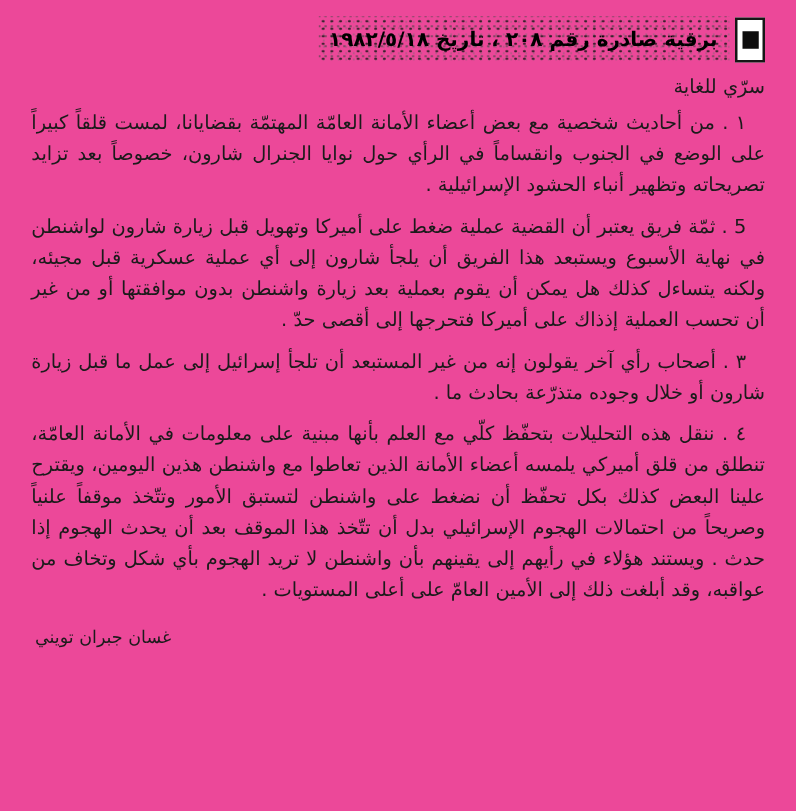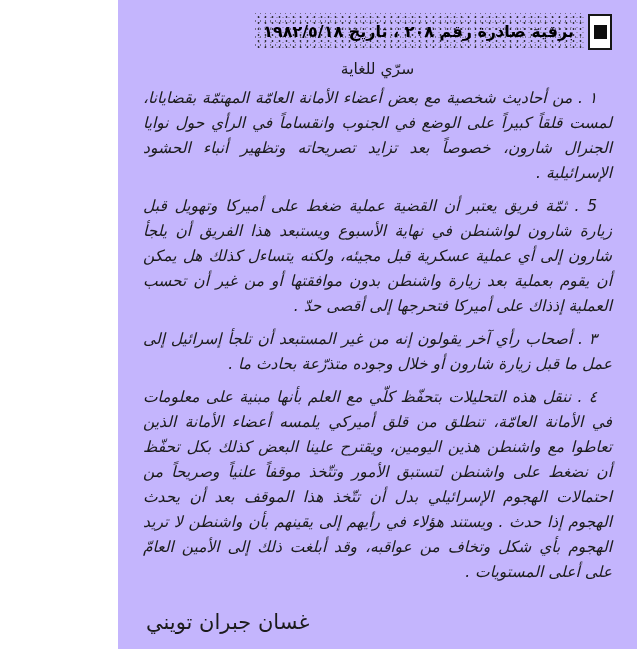--- a/index.html
+++ b/index.html
@@ -8,24 +8,24 @@
     background: #ffffff;
   }
   body {
     width: 637px;
     height: 649px;
     overflow: hidden;
   }
   .doc {
     direction: rtl;
     box-sizing: border-box;
-    width: 519px;
+    width: 637px;
     height: 649px;
     padding: 13px 25px 0 25px;
-    background: #c4b5fd;
+    background: #ec4899;
     font-family: "DejaVu Sans", sans-serif;
     color: #1b1b1b;
   }
   
   .header-row {
     display: flex;
     align-items: center;
     gap: 4px;
     height: 38px;
   }
@@ -62,39 +62,37 @@
     font-size: 16px;
     line-height: 20px;
     color: #000000;
     white-space: nowrap;
   }
   
   .classification {
     margin-top: 6px;
     font-size: 15.5px;
     line-height: 24px;
-    text-align: center;
   }
   
   .body-text {
     margin-top: 5px;
   }
   .body-text p {
     margin: 0 0 8px 0;
     font-size: 15.5px;
     line-height: 25px;
     text-align: justify;
     text-indent: 15px; 
-    font-style: italic;
   }
   
   .signature {
-    margin-top: 25px;
+    margin-top: 13px;
     padding-left: 3px;
-    font-size: 21px;
+    font-size: 14px;
     line-height: 24px;
     text-align: left;
   }
 </style>
 </head>
 <body>
 
 <div class="doc">
 
   <div class="header-row">

